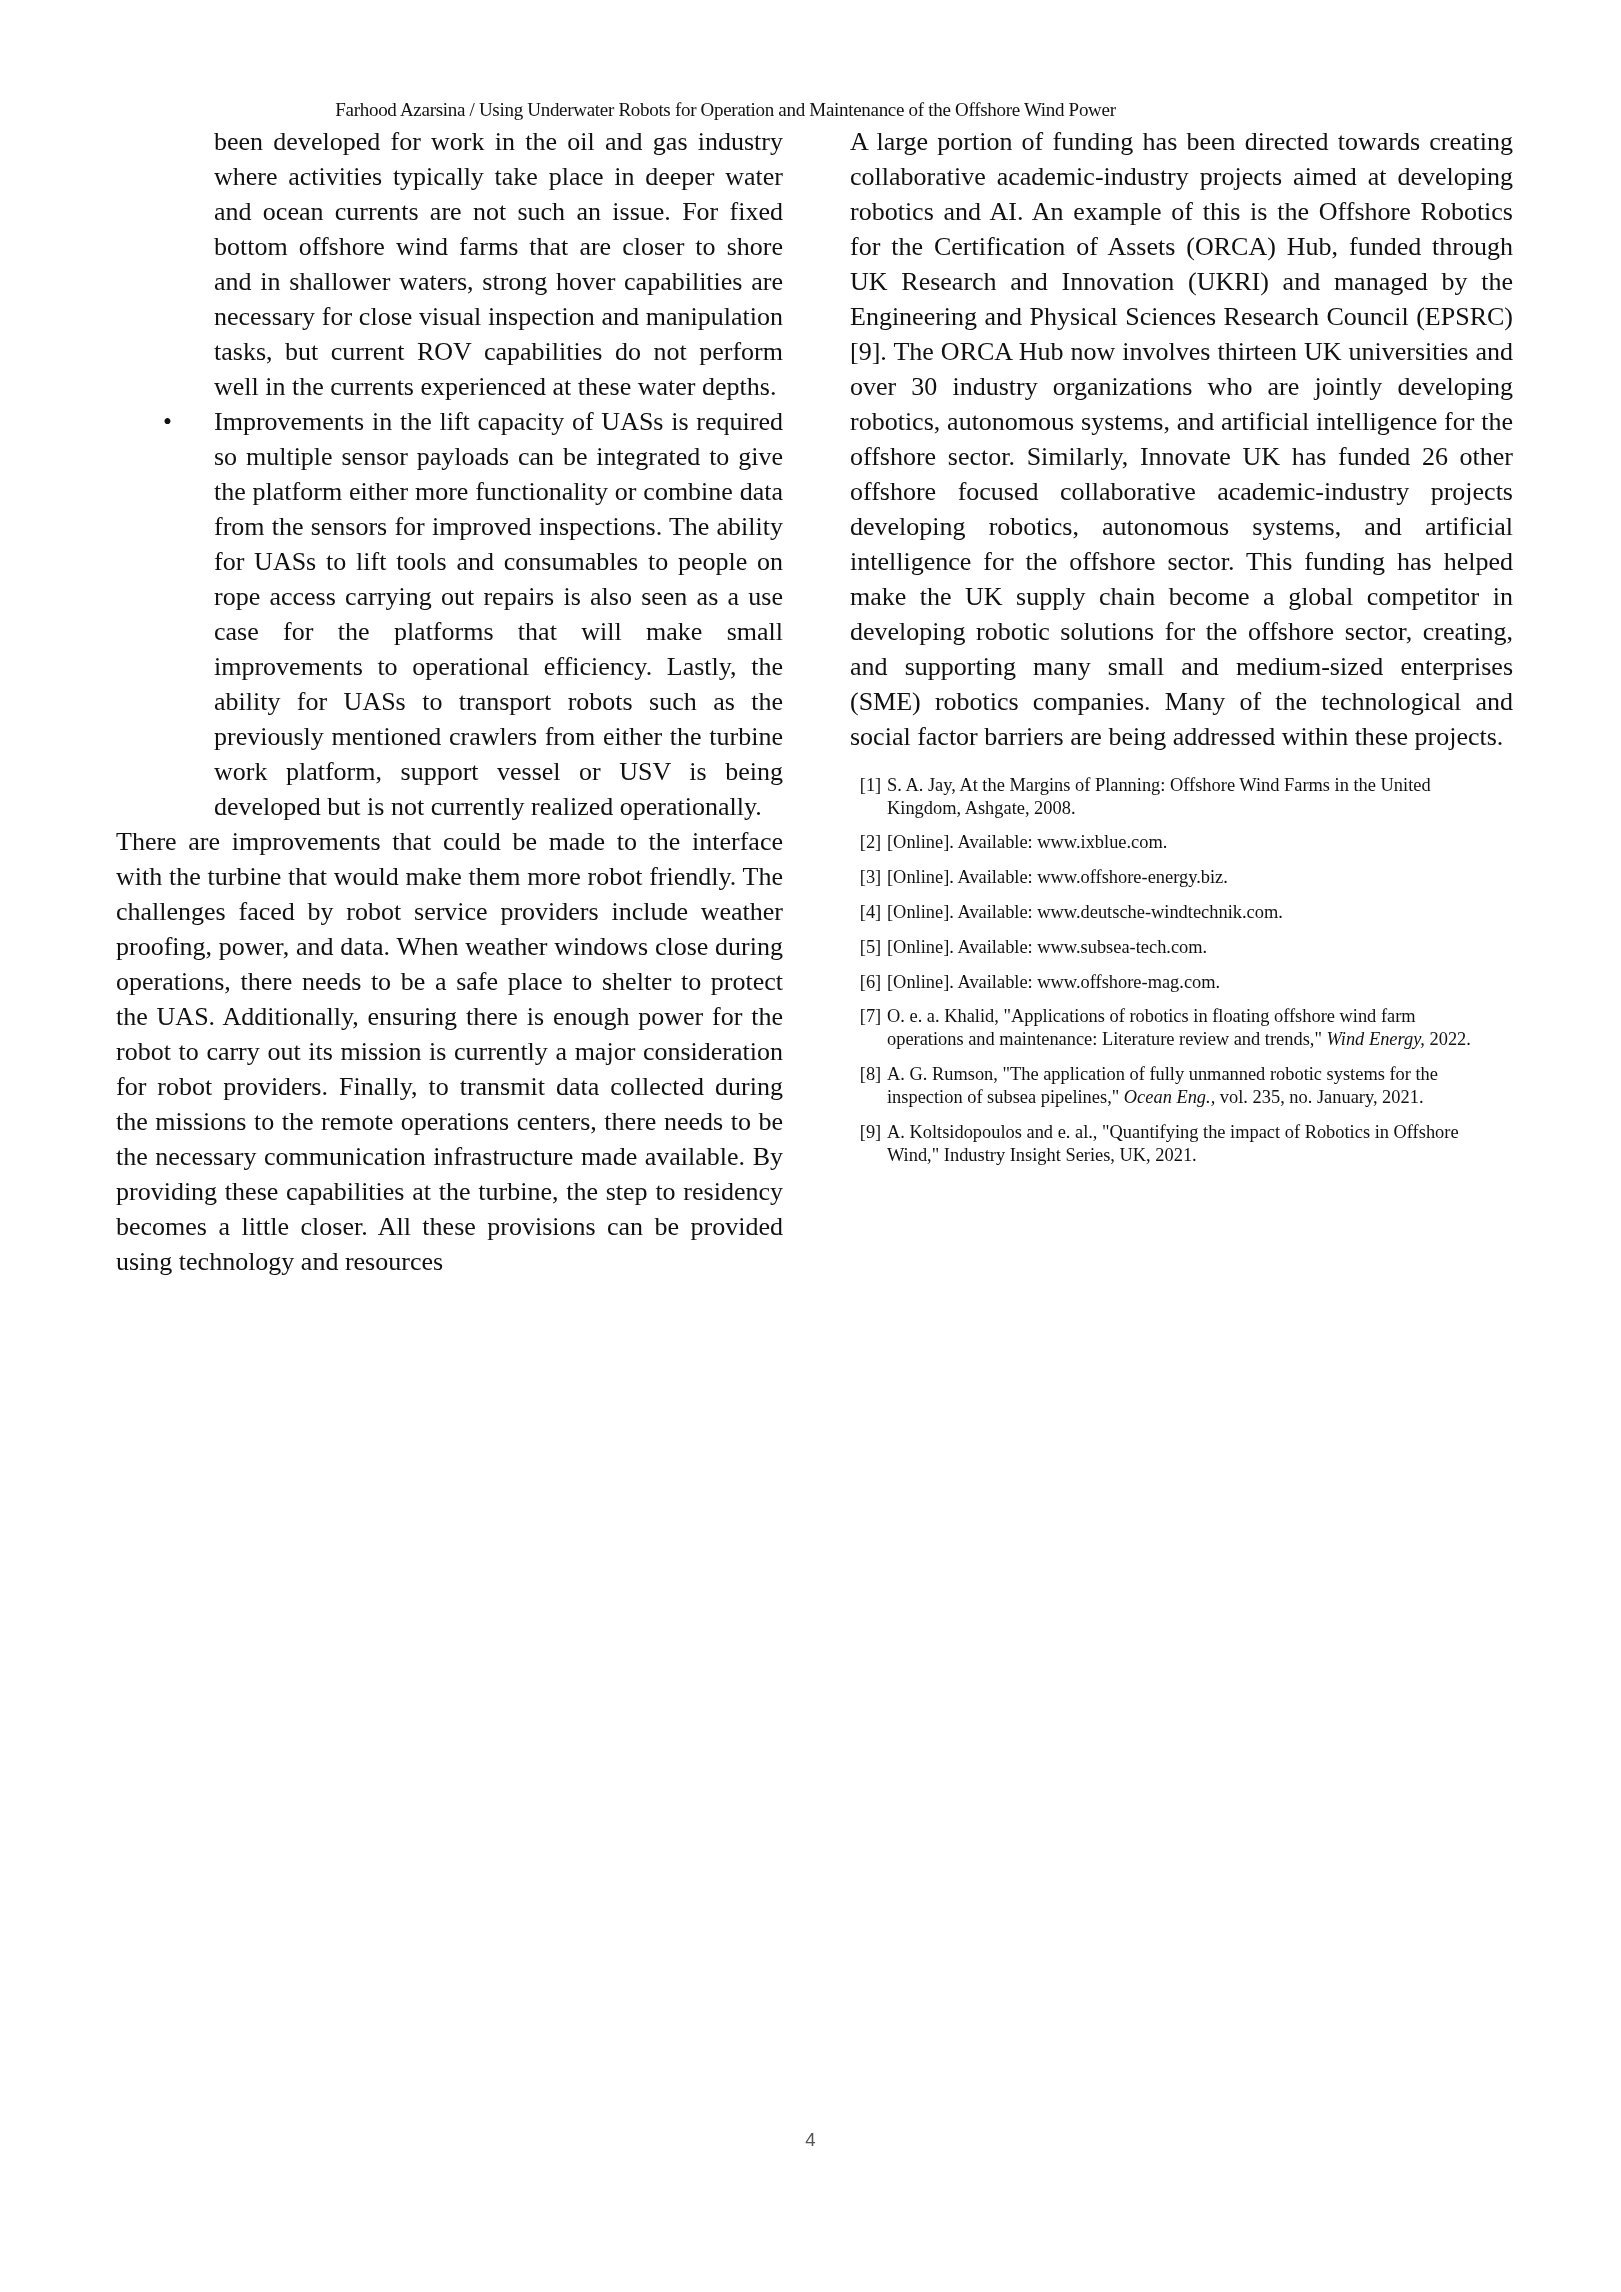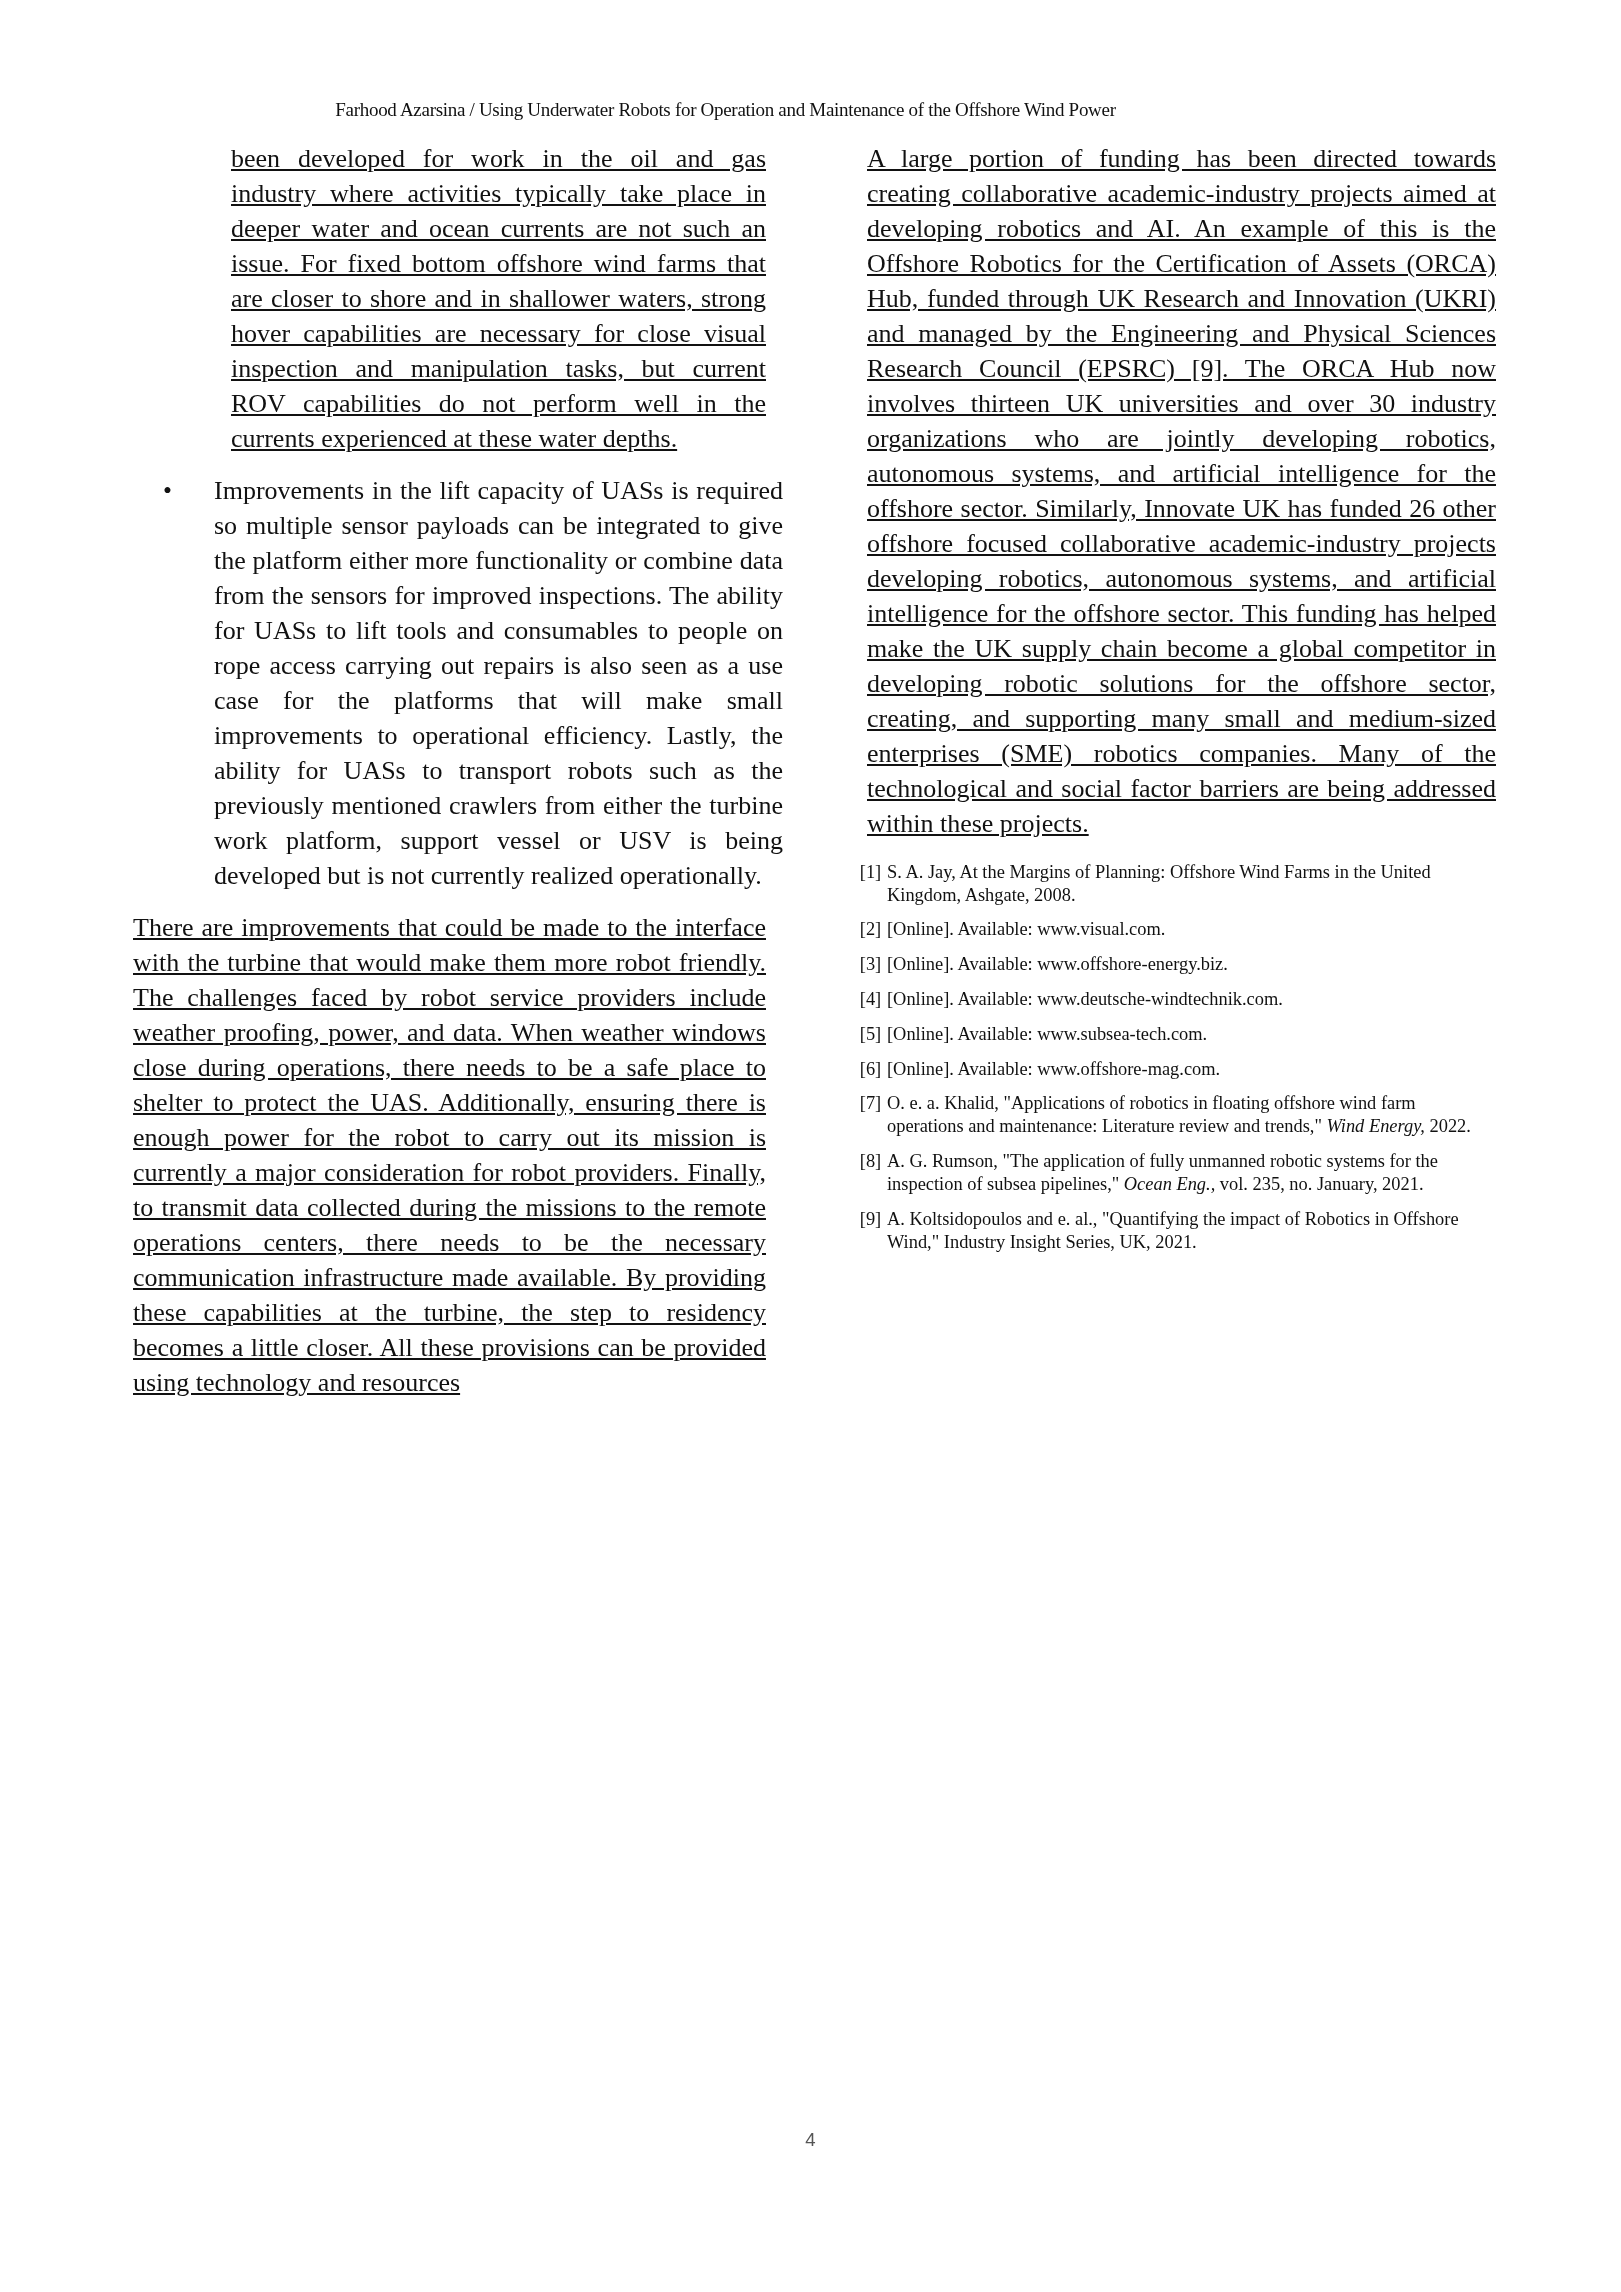--- a/index.html
+++ b/index.html
@@ -4,21 +4,21 @@
 <style>
   html, body { margin: 0; padding: 0; background: #ffffff; }
   body { width: 1621px; height: 2293px; position: relative; overflow: hidden;
          font-family: "Liberation Serif", serif; color: #111; }
   .running-header { position: absolute; top: 98px; left: 0; width: 1451px; text-align: center;
          font-size: 19px; line-height: 23.5px; letter-spacing: -0.3px; }
   .col { position: absolute; top: 124px; width: 667px; font-size: 26px; line-height: 35px; }
   .col-left { left: 116px; }
   .col-right { left: 850px; width: 663px; }
   .bullet-block { padding-left: 98px; position: relative; text-align: justify; }
-  .para { margin: 17px; text-align: justify; text-decoration: underline; }
+  .para { margin: 0; text-align: justify; }
   .bullet-item { position: relative; margin: 0; text-align: justify; }
   .bullet-dot { position: absolute; left: -51px; top: 0; font-size: 25.5px; }
   .section-title { font-weight: bold; font-size: 28px; line-height: 35px; margin: 0; }
   .refs { margin-top: 19.6px; font-size: 18.4px; line-height: 23px; }
   .ref { position: relative; padding-left: 37px; margin-bottom: 11.8px; padding-right: 19.6px; }
   .ref-num { position: absolute; left: 9.8px; top: 0; }
   .page-num { position: absolute; top: 2129px; left: 0; width: 1621px; text-align: center;
          font-family: "Liberation Sans", sans-serif; font-size: 18.6px; color: #555; }
 </style>
 </head>
@@ -34,21 +34,21 @@
       <span>Improvements in the lift capacity of UASs is required so multiple sensor payloads can be integrated to give the platform either more functionality or combine data from the sensors for improved inspections. The ability for UASs to lift tools and consumables to people on rope access carrying out repairs is also seen as a use case for the platforms that will make small improvements to operational efficiency. Lastly, the ability for UASs to transport robots such as the previously mentioned crawlers from either the turbine work platform, support vessel or USV is being developed but is not currently realized operationally.</span>
     </div>
   </div>
   <p class="para">There are improvements that could be made to the interface with the turbine that would make them more robot friendly. The challenges faced by robot service providers include weather proofing, power, and data. When weather windows close during operations, there needs to be a safe place to shelter to protect the UAS. Additionally, ensuring there is enough power for the robot to carry out its mission is currently a major consideration for robot providers. Finally, to transmit data collected during the missions to the remote operations centers, there needs to be the necessary communication infrastructure made available. By providing these capabilities at the turbine, the step to residency becomes a little closer. All these provisions can be provided using technology and resources</p>
 </div>
 
 <div class="col col-right">
   <p class="para">A large portion of funding has been directed towards creating collaborative academic-industry projects aimed at developing robotics and AI. An example of this is the Offshore Robotics for the Certification of Assets (ORCA) Hub, funded through UK Research and Innovation (UKRI) and managed by the Engineering and Physical Sciences Research Council (EPSRC) [9]. The ORCA Hub now involves thirteen UK universities and over 30 industry organizations who are jointly developing robotics, autonomous systems, and artificial intelligence for the offshore sector. Similarly, Innovate UK has funded 26 other offshore focused collaborative academic-industry projects developing robotics, autonomous systems, and artificial intelligence for the offshore sector. This funding has helped make the UK supply chain become a global competitor in developing robotic solutions for the offshore sector, creating, and supporting many small and medium-sized enterprises (SME) robotics companies. Many of the technological and social factor barriers are being addressed within these projects.</p>
   <div class="refs">
     <div class="ref"><span class="ref-num">[1]</span><span>S. A. Jay, At the Margins of Planning: Offshore Wind Farms in the United Kingdom, Ashgate, 2008.</span></div>
-    <div class="ref"><span class="ref-num">[2]</span><span>[Online]. Available: www.visual.com.</span></div>
+    <div class="ref"><span class="ref-num">[2]</span><span>[Online]. Available: www.ixblue.com.</span></div>
     <div class="ref"><span class="ref-num">[3]</span><span>[Online]. Available: www.offshore-energy.biz.</span></div>
     <div class="ref"><span class="ref-num">[4]</span><span>[Online]. Available: www.deutsche-windtechnik.com.</span></div>
     <div class="ref"><span class="ref-num">[5]</span><span>[Online]. Available: www.subsea-tech.com.</span></div>
     <div class="ref"><span class="ref-num">[6]</span><span>[Online]. Available: www.offshore-mag.com.</span></div>
     <div class="ref"><span class="ref-num">[7]</span><span>O. e. a. Khalid, "Applications of robotics in floating offshore wind farm operations and maintenance: Literature review and trends," </span><i>Wind Energy,</i><span> 2022.</span></div>
     <div class="ref"><span class="ref-num">[8]</span><span>A. G. Rumson, "The application of fully unmanned robotic systems for the inspection of subsea pipelines," </span><i>Ocean Eng.,</i><span> vol. 235, no. January, 2021.</span></div>
     <div class="ref"><span class="ref-num">[9]</span><span>A. Koltsidopoulos and e. al., "Quantifying the impact of Robotics in Offshore Wind," Industry Insight Series, UK, 2021.</span></div>
   </div>
 </div>
 

